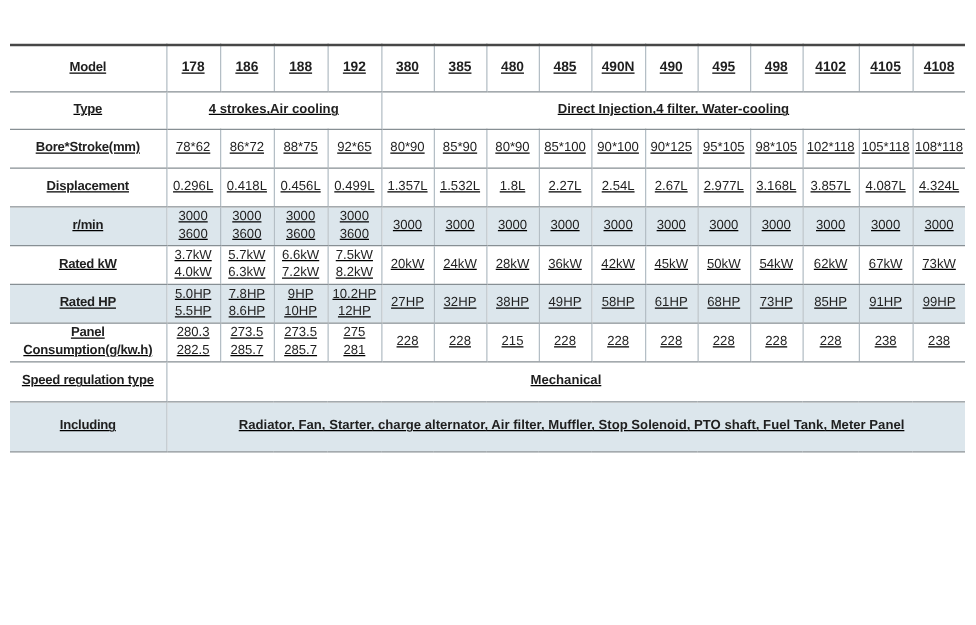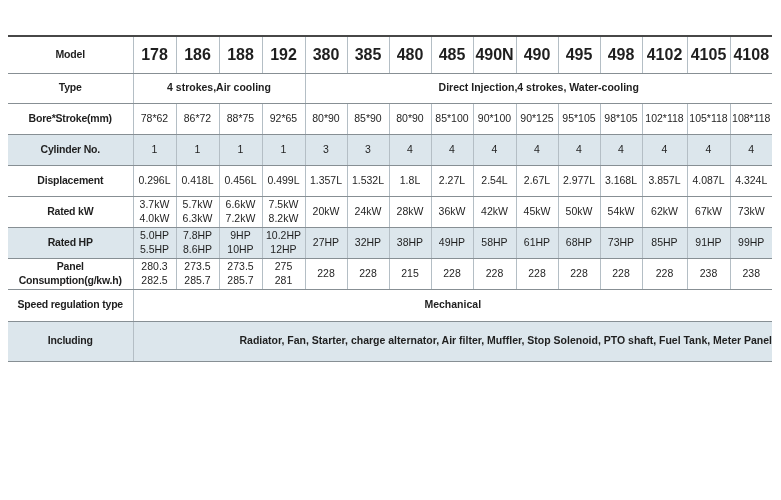--- a/index.html
+++ b/index.html
@@ -7,20 +7,21 @@
     padding: 0;
     background: #ffffff;
     font-family: "Liberation Sans", "DejaVu Sans", sans-serif;
   }
   .page {
     position: relative;
     width: 781px;
     height: 500px;
     background: #ffffff;
     overflow: hidden;
+    text-decoration: underline;
   }
   table.spec-table {
     border-collapse: collapse;
     table-layout: fixed;
     margin: 35px 0 0 8px;
     width: 764px;
     border-top: 2px solid #474747;
     border-bottom: 1px solid #9aa2a7;
   }
   .spec-table th, .spec-table td {
@@ -45,23 +46,23 @@
   tr.shaded th, tr.shaded td { background: #dce6ec; }
   tr.plain  th, tr.plain  td { background: #ffffff; }
 
   tr.r-model   { height: 37px; }
   tr.r-type    { height: 30px; }
   tr.r-intake  { height: 26px; }
   tr.r-spec    { height: 31px; }
   tr.r-speed   { height: 32px; }
   tr.r-incl    { height: 40px; }
 
-  tr.r-model td { font-weight: 700; font-size: 16px; }
+  tr.r-model td { font-weight: 700; font-size: 11px; }
   td.bold-cell  { font-weight: 700; }
-  td.left-cell  { text-align: right; padding-left: 9px; margin-left: 24px; }
+  td.left-cell  { text-align: center; padding-left: 9px; margin-left: 24px; }
 </style>
 </head>
 <body>
 
 <div class="page">
   <table class="spec-table">
     <colgroup>
       <col style="width:125px">
       <col style="width:43px">
         <col style="width:43px">
@@ -95,21 +96,21 @@
           <td>495</td>
           <td>498</td>
           <td>4102</td>
           <td>4105</td>
           <td>4108</td>
         </tr>
 
       <tr class="plain r-type">
         <th class="label">Type</th>
         <td class="bold-cell" colspan="4">4 strokes,Air cooling</td>
-        <td class="bold-cell" colspan="11">Direct Injection,4 strokes, Water-cooling</td>
+        <td class="bold-cell" colspan="11">Direct Injection,4 filter, Water-cooling</td>
       </tr>
 
 
       <tr class="plain r-spec">
         <th class="label">Bore*Stroke(mm)</th>
       <td>78*62</td>
           <td>86*72</td>
           <td>88*75</td>
           <td>92*65</td>
           <td>80*90</td>
@@ -118,58 +119,62 @@
           <td>85*100</td>
           <td>90*100</td>
           <td>90*125</td>
           <td>95*105</td>
           <td>98*105</td>
           <td>102*118</td>
           <td>105*118</td>
           <td>108*118</td>
         </tr>
 
-      <tr class="shaded r-spec">
-        <th class="label">Cylinder No.</th>
-      <td>1</td>
-          <td>1</td>
-          <td>1</td>
-          <td>1</td>
-          <td>3</td>
-          <td>3</td>
-          <td>4</td>
-          <td>4</td>
-          <td>4</td>
-          <td>4</td>
-          <td>4</td>
-          <td>4</td>
-          <td>4</td>
-          <td>4</td>
-          <td>4</td>
-        </tr>
 
       <tr class="plain r-spec">
         <th class="label">Displacement</th>
       <td>0.296L</td>
           <td>0.418L</td>
           <td>0.456L</td>
           <td>0.499L</td>
           <td>1.357L</td>
           <td>1.532L</td>
           <td>1.8L</td>
           <td>2.27L</td>
           <td>2.54L</td>
           <td>2.67L</td>
           <td>2.977L</td>
           <td>3.168L</td>
           <td>3.857L</td>
           <td>4.087L</td>
           <td>4.324L</td>
         </tr>
 
+      <tr class="shaded r-spec">
+        <th class="label">r/min</th>
+      <td>3000
+3600</td>
+          <td>3000
+3600</td>
+          <td>3000
+3600</td>
+          <td>3000
+3600</td>
+          <td>3000</td>
+          <td>3000</td>
+          <td>3000</td>
+          <td>3000</td>
+          <td>3000</td>
+          <td>3000</td>
+          <td>3000</td>
+          <td>3000</td>
+          <td>3000</td>
+          <td>3000</td>
+          <td>3000</td>
+        </tr>
 
       <tr class="plain r-spec">
         <th class="label">Rated kW</th>
       <td>3.7kW
 4.0kW</td>
           <td>5.7kW
 6.3kW</td>
           <td>6.6kW
 7.2kW</td>
           <td>7.5kW

